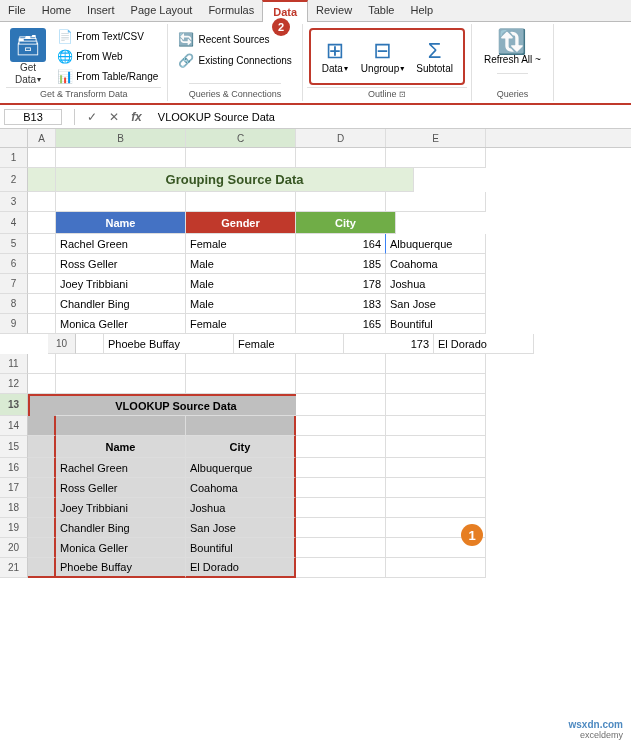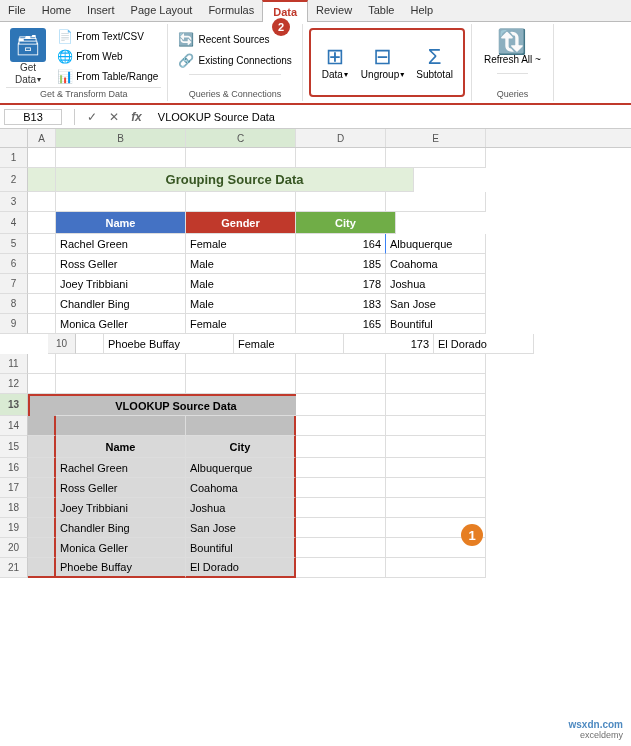--- a/index.html
+++ b/index.html
@@ -56,21 +56,21 @@
       <div style="display:flex; flex-direction:column; gap:2px; flex:1; padding-top:4px;">
         <div style="display:flex; align-items:center; gap:4px; padding:2px 4px; cursor:pointer; font-size:10px; border-radius:2px; position:relative;">
           <span style="font-size:13px; color:#2e75b6;">🔄</span>
           <span>Recent Sources</span>
         </div>
         <div style="display:flex; align-items:center; gap:4px; padding:2px 4px; cursor:pointer; font-size:10px; border-radius:2px;">
           <span style="font-size:13px; color:#2e75b6;">🔗</span>
           <span>Existing Connections</span>
         </div>
       </div>
-      <div style="font-size:9px; color:#555; text-align:center; border-top:1px solid #e0e0e0; padding-top:14px;">Queries &amp; Connections</div>
+      <div style="font-size:9px; color:#555; text-align:center; border-top:1px solid #e0e0e0; padding-top:5px;">Queries &amp; Connections</div>
     </div>
 
     <div style="display:flex; flex-direction:column; align-items:center; border-right:1px solid #e0e0e0; padding:2px 4px; min-width:120px;">
       <div style="display:flex; align-items:center; gap:4px; flex:1; border:2px solid #c0392b; border-radius:4px; padding:2px 6px; margin:2px;">
 
         <div style="display:flex; flex-direction:column; align-items:center; cursor:pointer; padding:2px 4px; min-width:36px;">
           <div style="font-size:22px; color:#2e75b6; line-height:1.1;">⊞</div>
           <div style="font-size:10px; text-align:center; display:flex; align-items:center; gap:1px;">
             <span>Data</span>
             <span style="font-size:8px;">▾</span>
@@ -85,20 +85,21 @@
           </div>
         </div>
 
         <div style="display:flex; flex-direction:column; align-items:center; cursor:pointer; padding:2px 4px; min-width:40px;">
           <div style="font-size:22px; color:#2e75b6; line-height:1.1;">Σ</div>
           <div style="font-size:10px; text-align:center;">
             <span>Subtotal</span>
           </div>
         </div>
       </div>
+      <div style="font-size:9px; color:#555; text-align:center; border-top:1px solid #e0e0e0; padding-top:1px; width:100%;">Outline <span style="font-size:8px;">⊡</span></div>
     </div>
 
     <div style="display:flex; flex-direction:column; align-items:center; border-right:1px solid #e0e0e0; padding:2px 8px; min-width:70px;">
       <div style="display:flex; flex-direction:column; align-items:center; cursor:pointer; padding:4px 4px; flex:1;">
         <div style="font-size:24px; color:#2e75b6; line-height:1;">🔃</div>
         <div style="font-size:10px; text-align:center; display:flex; align-items:center; gap:1px;">
           <span style="font-size:10px;">Refresh All ~</span>
         </div>
       </div>
       <div style="font-size:9px; color:#555; border-top:1px solid #e0e0e0; padding-top:15px;">Queries</div>

